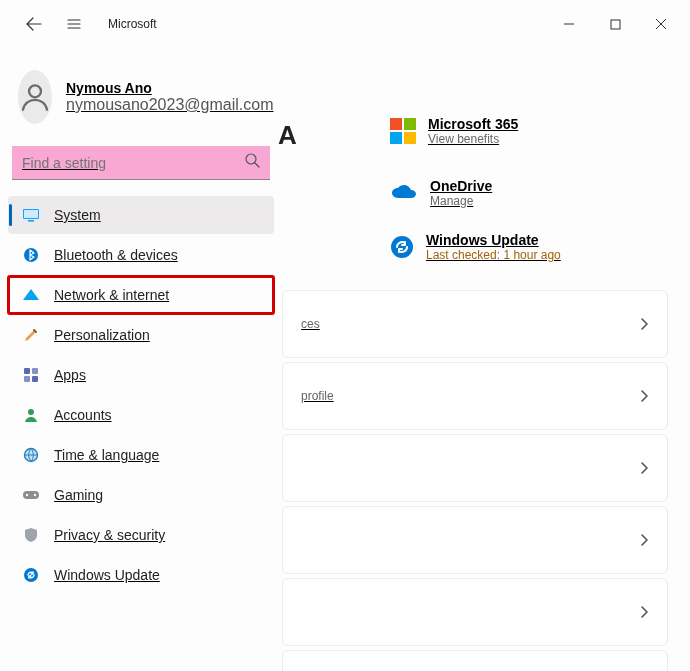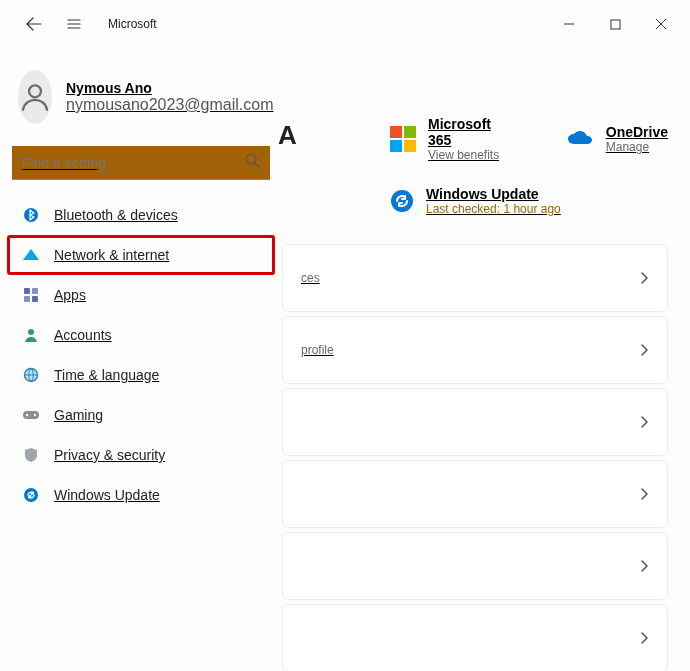--- a/index.html
+++ b/index.html
@@ -13,33 +13,33 @@
   .win-controls { margin-left: auto; display: flex; }
   .win-btn { width: 46px; height: 32px; display: flex; align-items: center; justify-content: center; cursor: pointer; }
 
   
   .main { display: flex; height: calc(671px - 48px); text-decoration: underline; }
   .sidebar { width: 282px; padding: 14px 8px 8px 8px; display: flex; flex-direction: column; gap: 2px; }
   .profile { display: flex; align-items: center; gap: 14px; padding: 8px 10px; margin-bottom: 12px; }
   .avatar { width: 54px; height: 54px; border-radius: 50%; background: #eaeaea; display: flex; align-items: center; justify-content: center; }
   .profile-name { font-size: 14px; font-weight: 600; color: #000; }
   .profile-email { font-size: 16px; color: #555; }
-  .search-wrap { position: relative; margin: 0 4px 14px 4px; height: 34px; border-bottom: 1px solid #888; background: #a16207; display:flex; align-items:center;}
+  .search-wrap { position: relative; margin: 0 4px 14px 4px; height: 34px; border-bottom: 1px solid #888; background: #f9a8d4; display:flex; align-items:center;}
   .search-wrap input { border: none; outline: none; width: 100%; height: 32px; padding: 0 34px 0 10px; font-size: 14px; background: transparent; }
   .search-icon { position: absolute; right: 10px; top: 6px; pointer-events: none; }
   .nav-item { display: flex; align-items: center; gap: 14px; height: 38px; padding: 0 14px; border-radius: 4px; font-size: 14px; color: #222; cursor: pointer; position: relative; }
   .nav-item.active { background: #eceaea; }
   .nav-item.active::before { content: ""; position: absolute; left: 1px; top: 8px; bottom: 8px; width: 3px; background: #0067c0; border-radius: 2px; }
   .nav-item .icon { width: 18px; display: flex; justify-content: center; }
   .nav-item.highlighted { outline: 3px solid #d40000; outline-offset: -2px; border-radius: 2px; }
 
   
   .content { flex: 1; position: relative; padding: 14px 22px 0 0; }
   .header-frag { font-size: 26px; font-weight: 600; color: #222; position: absolute; left: -4px; top: 72px; }
-  .info-row { display: flex; gap: 48px; margin-top: 54px; margin-left: 108px;}
+  .info-row { display: flex; gap: 32px; margin-top: 54px; margin-left: 108px; flex-direction: column;}
   .info-card { display: flex; align-items: center; gap: 12px; }
   .info-card .t1 { font-size: 14px; font-weight: 600; }
   .info-card .t2 { font-size: 12px; color: #666; }
   .wu-row { display: flex; gap: 12px; align-items: center; margin-top: 24px; margin-left: 108px; }
   .wu-row .t1 { font-size: 14px; font-weight: 600; }
   .wu-row .t2 { font-size: 12px; color: #a16207; }
   .cards { margin-top: 28px; display: flex; flex-direction: column; gap: 4px; }
   .card { height: 68px; border: 1px solid #ececec; border-radius: 6px; background: #fff; display: flex; align-items: center; justify-content: space-between; padding: 0 18px; cursor: pointer; font-size:12px; color:#666;}
   .chev { color: #555; }
 
@@ -101,36 +101,55 @@
     <div class="search-wrap">
       <input type="text" placeholder="Find a setting" style="">
       <span class="search-icon">
         <svg width="16" height="16" viewBox="0 0 16 16">
             <circle cx="7" cy="7" r="5" stroke="#555" stroke-width="1.2" fill="none"></circle>
             <path d="M11 11l4 4" stroke="#555" stroke-width="1.2" stroke-linecap="round"></path>
           </svg>
       </span>
     </div>
 
+    <div class="nav-item active">
+      <span class="icon">
+          <svg width="18" height="18" viewBox="0 0 18 18">
+            <rect x="1" y="3" width="16" height="10" rx="1" fill="#1a9fff"></rect>
+            <rect x="2" y="4" width="14" height="8" fill="#cfe9ff"></rect>
+            <rect x="6" y="14" width="6" height="1.6" fill="#1a9fff"></rect>
+          </svg>
+        </span>
+      <span>System</span>
+    </div>
     <div class="nav-item">
       <span class="icon">
           <svg width="16" height="16" viewBox="0 0 16 16">
             <circle cx="8" cy="8" r="7" fill="#0078d4"></circle>
             <path d="M7 3v10l4-3-4-2 4-2-4-3z" stroke="#fff" stroke-width="1.2" fill="none" stroke-linejoin="round"></path>
           </svg>
         </span>
       <span>Bluetooth &amp; devices</span>
     </div>
     <div class="nav-item highlighted">
       <span class="icon">
           <svg width="18" height="18" viewBox="0 0 18 18">
             <path d="M9 3 L17 14 L1 14 Z" fill="#00a4ef"></path>
           </svg>
         </span>
       <span>Network &amp; internet</span>
+    </div>
+    <div class="nav-item">
+      <span class="icon">
+          <svg width="16" height="16" viewBox="0 0 16 16">
+            <path d="M2 14l3-1 8-8-2-2-8 8z" fill="#e6a44a"></path>
+            <path d="M11 3l2 2" stroke="#8b5a2a" stroke-width="2" stroke-linecap="round"></path>
+          </svg>
+        </span>
+      <span>Personalization</span>
     </div>
     <div class="nav-item">
       <span class="icon">
           <svg width="16" height="16" viewBox="0 0 16 16">
             <rect x="1" y="1" width="6" height="6" rx="1" fill="#5b6ab0"></rect>
             <rect x="9" y="1" width="6" height="6" rx="1" fill="#8590c8"></rect>
             <rect x="1" y="9" width="6" height="6" rx="1" fill="#8590c8"></rect>
             <rect x="9" y="9" width="6" height="6" rx="1" fill="#5b6ab0"></rect>
           </svg>
         </span>

